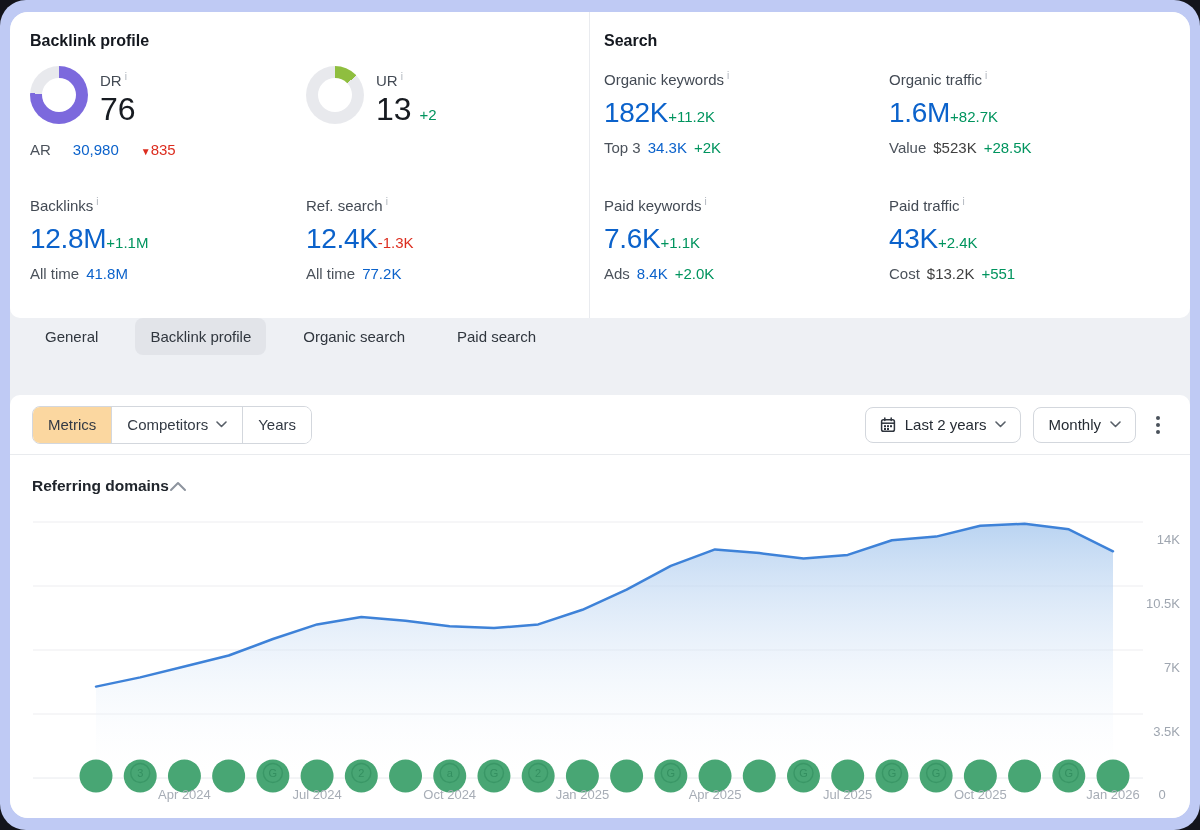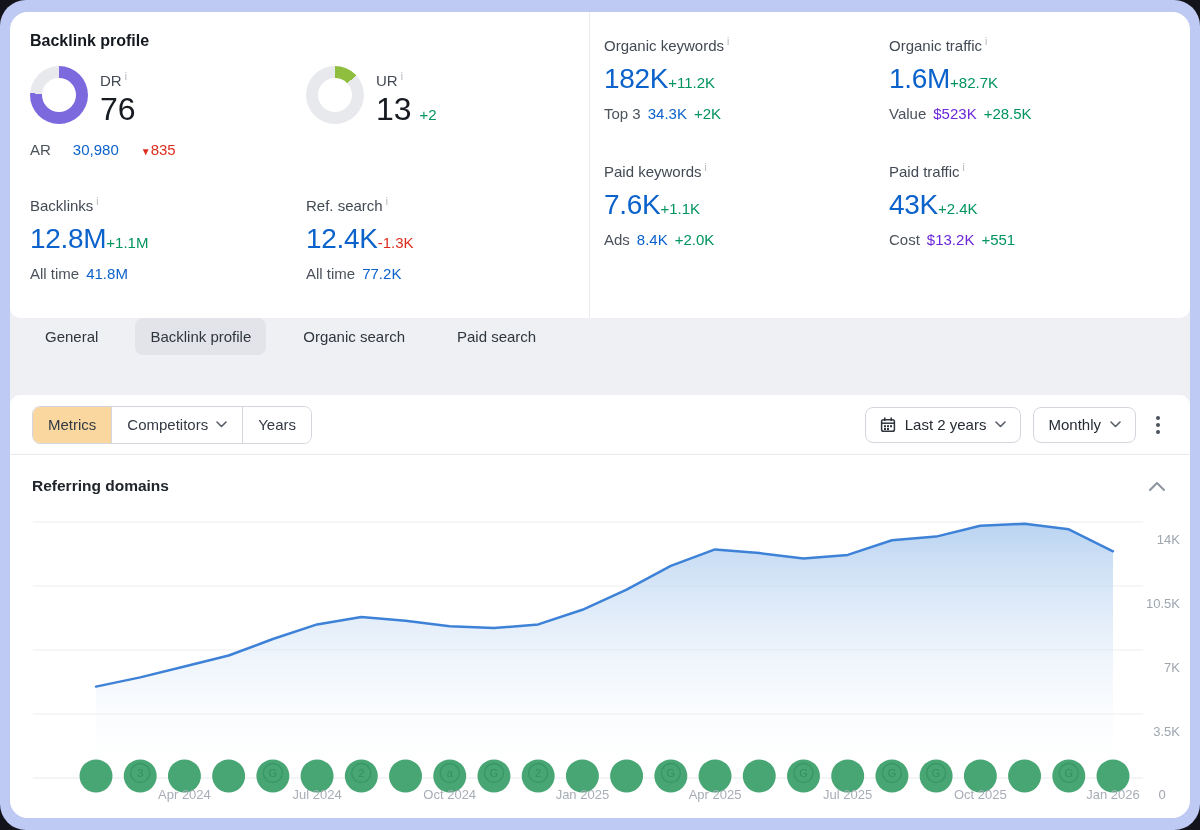--- a/index.html
+++ b/index.html
@@ -23,21 +23,21 @@
   .cell-row1{height:126px;}
   .metric-label{font-size:15px;color:#434a54;line-height:20px;white-space:nowrap;}
   .info-i{font-size:10px;color:#aeb4bc;vertical-align:super;margin-left:3px;}
   .value-row{display:flex;align-items:baseline;margin-top:6px;}
   .big-value{font-size:28px;color:#0b62cb;line-height:34px;letter-spacing:-0.3px;}
   .delta-up{font-size:15px;color:#00945e;}
   .delta-down{font-size:15px;color:#dc2d1f;}
   .sub-row{display:flex;align-items:baseline;gap:7px;margin-top:9px;font-size:15px;}
   .sub-prefix{color:#4b525b;}
   .sub-link{color:#0b62cb;}
-  .sub-dark{color:#6d28d9;}
+  .sub-dark{color:#404040;}
   .donut-wrap{display:flex;}
   .donut{width:58px;height:58px;border-radius:50%;position:relative;flex:0 0 auto;}
   .donut::after{content:"";position:absolute;left:12px;top:12px;width:34px;height:34px;border-radius:50%;background:#fff;}
   .donut-text{margin-left:12px;margin-top:1px;}
   .donut-big{font-size:32px;color:#171b21;line-height:36px;display:flex;align-items:baseline;gap:8px;}
   .ar-line{display:flex;align-items:baseline;gap:22px;margin-top:14px;font-size:15px;}
   .tri-down{font-size:10px;color:#dc2d1f;}
 
   
   .tabs-band{height:77px;display:flex;align-items:flex-start;padding-left:20px;gap:22px;}
@@ -50,21 +50,21 @@
     padding:12px 22px;border-bottom:1px solid #e9ebee;box-sizing:border-box;}
   .seg{display:flex;border:1px solid #d3d7dd;border-radius:8px;overflow:hidden;height:36px;}
   .seg-btn{display:flex;align-items:center;gap:8px;padding:0 15px;font-size:15px;color:#333a44;background:#fff;cursor:pointer;}
   .seg-btn + .seg-btn{border-left:1px solid #d3d7dd;}
   .seg-btn.selected{background:#fbd7a0;}
   .tb-right{display:flex;align-items:center;gap:12px;}
   .tb-btn{display:flex;align-items:center;gap:9px;height:36px;padding:0 14px;border:1px solid #d3d7dd;
     border-radius:8px;font-size:15px;color:#262c34;background:#fff;cursor:pointer;box-sizing:border-box;}
   .kebab{display:flex;flex-direction:column;gap:3px;padding:6px 8px;cursor:pointer;}
   .kebab i{width:4px;height:4px;border-radius:50%;background:#4a525b;display:block;}
-  .chart-head{display:flex;align-items:center;justify-content:space-between;padding:22px 24px 0 22px;}
+  .chart-head{display:flex;align-items:center;padding:22px 24px 0 22px;}
   .chart-title{font-size:15.5px;font-weight:700;color:#20252c;}
   .chart-svg{display:block;margin-top:8px;}
   svg text{font-family:"Liberation Sans","DejaVu Sans",sans-serif;}
 </style>
 </head>
 <body>
 
 <div class="frame">
   <div class="content">
 
@@ -123,20 +123,21 @@
             </div>
             <div class="sub-row">
               <span class="sub-prefix">All time</span>
               <span class="sub-link">77.2K</span>
             </div>
           </div>
         </div>
       </div>
 
       <div class="half-right">
+        <div class="section-title">Search</div>
         <div class="grid2">
 
           <div class="cell-row1">
             <div class="metric-label"><span>Organic keywords</span><span class="info-i">i</span></div>
             <div class="value-row">
               <span class="big-value">182K</span>
               <span class="delta-up">+11.2K</span>
             </div>
             <div class="sub-row">
               <span class="sub-prefix">Top 3</span>

